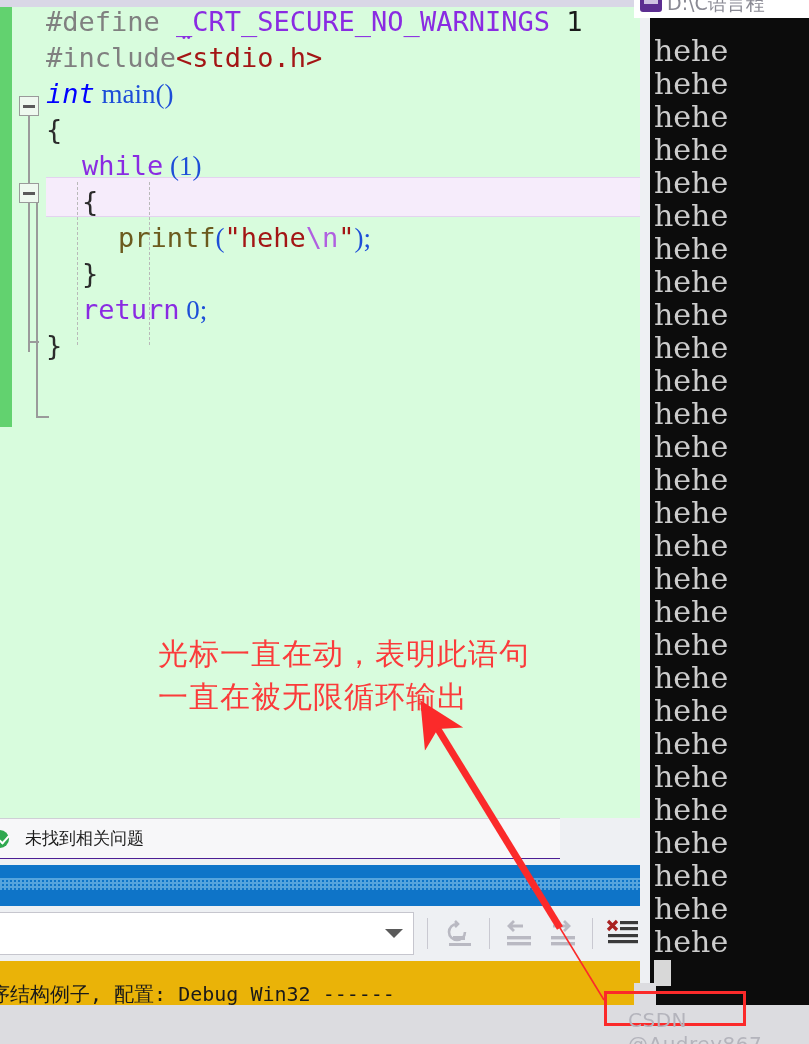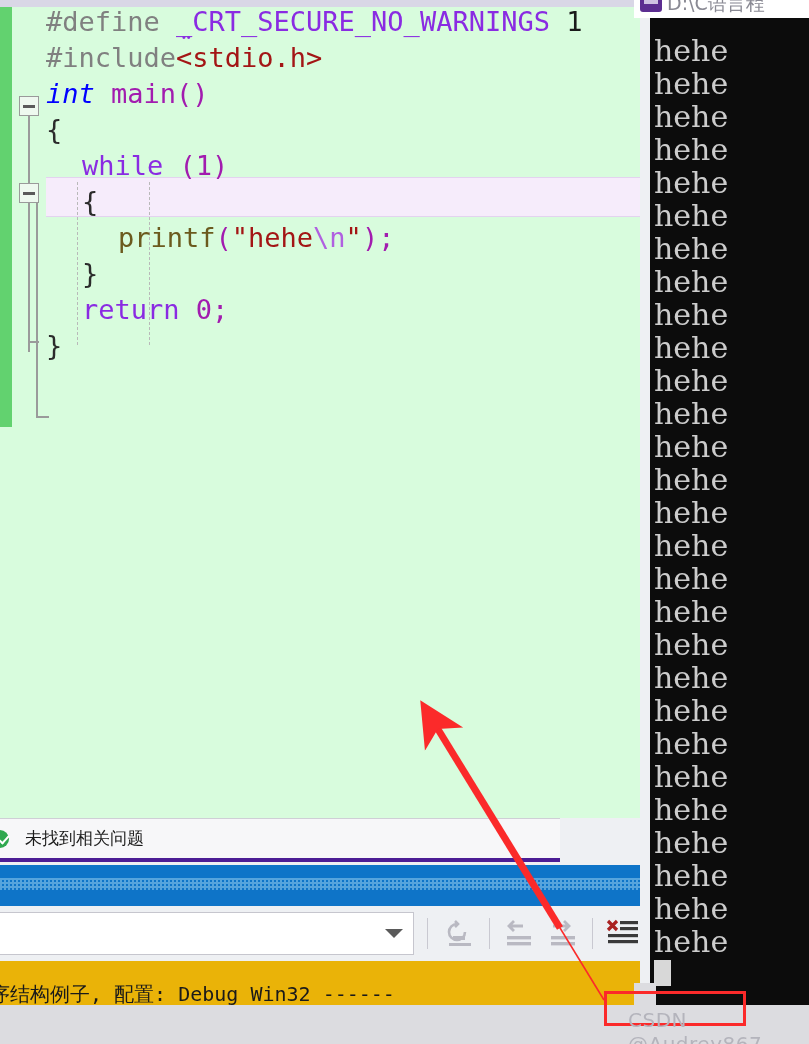--- a/index.html
+++ b/index.html
@@ -48,21 +48,21 @@
     font-family:"DejaVu Sans Mono","Liberation Mono",monospace;
     font-size:27px;line-height:36px;white-space:pre;
   }
   .ln{position:absolute;left:0;width:594px;height:36px;}
   .tok-pre{color:#808080;}
   .tok-macro{color:#8a2be2;}
   .tok-num{color:#1a1a1a;}
   .tok-inc-file{color:#a31515;}
   .tok-kw{color:#0000ff;font-style:italic;}
   .tok-ctrl{color:#8a2be2;}
-  .tok-plain{color:#a21caf;}
+  .tok-plain{color:#1d4ed8;font-family:Liberation Serif, serif;}
   .tok-fn{color:#6b5a1e;margin-top:48px;}
   .tok-str{color:#a31515;}
   .tok-esc{color:#b060e0;}
   .tok-brace{color:#2b2b2b;}
 
   
   #cur-line-band{
     position:absolute;left:46px;top:177px;width:594px;height:38px;
     background:#f6ecfb;border-top:1px solid #e3d3ef;border-bottom:1px solid #e3d3ef;
   }
@@ -72,21 +72,21 @@
   }
   
   #squiggle{
     position:absolute;left:182px;top:31px;width:26px;height:6px;
     color:#8a2be2;font-size:11px;letter-spacing:1px;
   }
 
   
   #errorlist{
     position:absolute;left:0;top:818px;width:560px;height:39px;
-    background:#f7f7f9;border-top:1px solid #cfcfd6;border-bottom:4px solid #4c1d95;
+    background:#f7f7f9;border-top:1px solid #cfcfd6;border-bottom:1px solid #4c1d95;
     display:flex;align-items:center;
   }
   #ok-dot{
     position:absolute;left:-9px;top:11px;width:18px;height:18px;border-radius:50%;
     background:#2fa84f;
   }
   #ok-dot::after{
     content:"";position:absolute;left:10px;top:3px;width:4px;height:9px;
     border:solid #ffffff;border-width:0 2px 2px 0;transform:rotate(42deg);
   }
@@ -224,20 +224,22 @@
 
   <div id="cur-line-band"></div>
 
   <div class="indent-guide" style="left:77px;top:182px;height:163px;"></div>
   <div class="indent-guide" style="left:149px;top:182px;height:163px;"></div>
 
   <div id="code"><div class="ln" style="top: 4px; padding-left: 0px;"><span class="tok-pre">#define </span><span class="tok-macro">_CRT_SECURE_NO_WARNINGS</span><span class="tok-num"> 1</span></div><div class="ln" style="top: 40px; padding-left: 0px;"><span class="tok-pre">#include</span><span class="tok-inc-file">&lt;stdio.h&gt;</span></div><div class="ln" style="top: 76px; padding-left: 0px;"><span class="tok-kw">int</span><span class="tok-plain"> main()</span></div><div class="ln" style="top: 112px; padding-left: 0px;"><span class="tok-brace">{</span></div><div class="ln" style="top: 148px; padding-left: 36px;"><span class="tok-ctrl">while</span><span class="tok-plain"> (1)</span></div><div class="ln" style="top: 184px; padding-left: 36px;"><span class="tok-brace">{</span></div><div class="ln" style="top: 220px; padding-left: 72px;"><span class="tok-fn">printf</span><span class="tok-plain">(</span><span class="tok-str">"hehe</span><span class="tok-esc">\n</span><span class="tok-str">"</span><span class="tok-plain">);</span></div><div class="ln" style="top: 256px; padding-left: 36px;"><span class="tok-brace">}</span></div><div class="ln" style="top: 292px; padding-left: 36px;"><span class="tok-ctrl">return</span><span class="tok-plain"> 0;</span></div><div class="ln" style="top: 328px; padding-left: 0px;"><span class="tok-brace">}</span></div></div>
 
   <div id="squiggle">••</div>
 
+  <div id="annotation" style="color: rgb(251, 59, 59);">光标一直在动，表明此语句
+一直在被无限循环输出</div>
 </div>
 
 <div id="errorlist">
   <div id="ok-dot" style="background: rgb(47, 168, 79);"></div>
   <div id="errorlist-text">未找到相关问题</div>
 </div>
 
 <div id="tab-band" style="background: rgb(14, 116, 200);">
   <div id="tab-dots"></div>
 </div>

